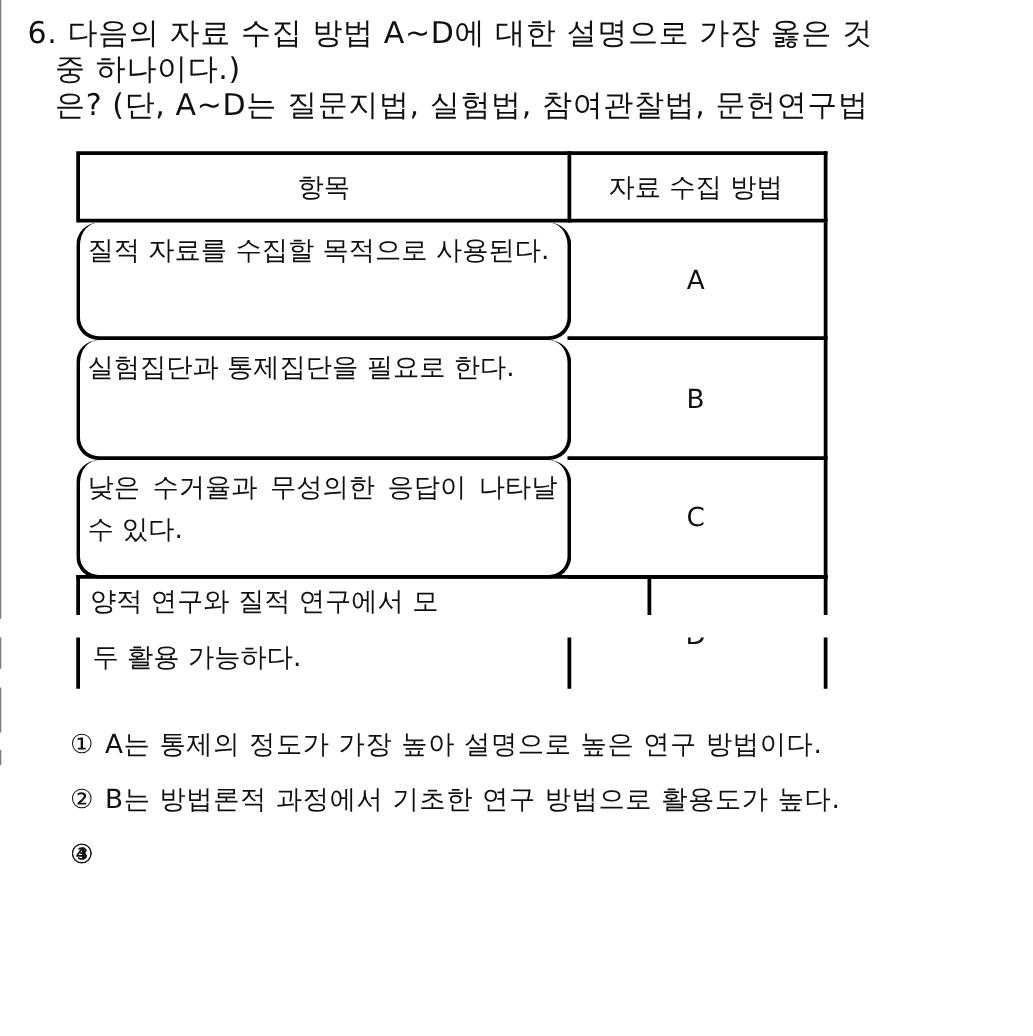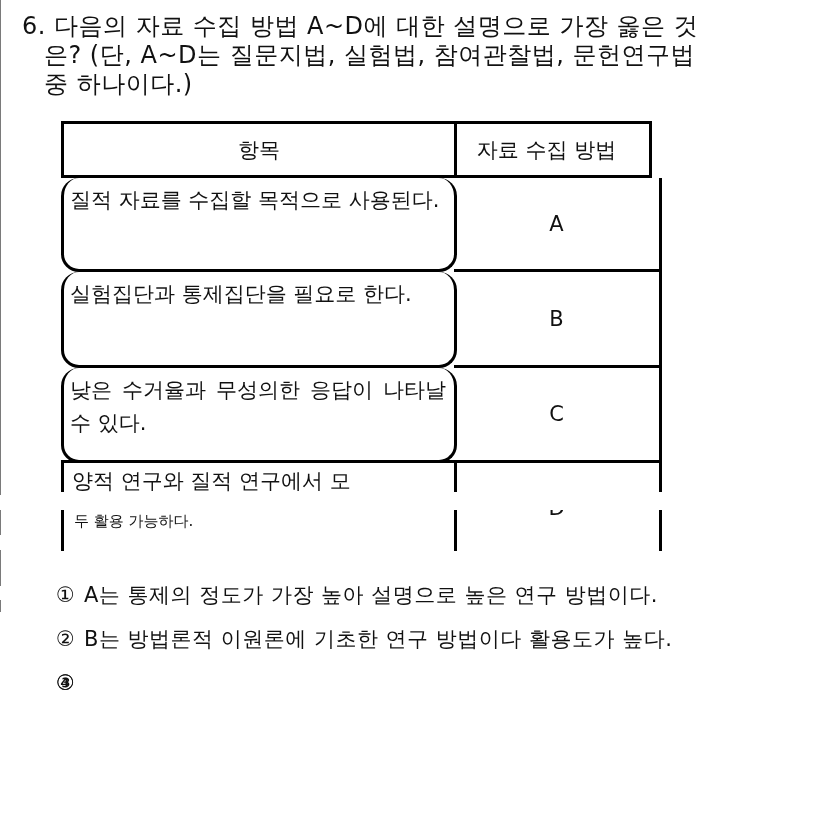--- a/index.html
+++ b/index.html
@@ -13,54 +13,54 @@
       position: absolute; left: 22px; top: 12px; width: 780px;
       font-size: 24px; line-height: 29px; letter-spacing: 0.5px;
     }
     .q-line { white-space: nowrap; }
     .q-indent { padding-left: 22px; }
 
     
     .tbl { position: absolute; left: 61px; top: 121px; width: 601px; }
     .cell { position: absolute; box-sizing: border-box; font-size: 21px; }
     .hdr-item { left: 0; top: 0; width: 396px; height: 57px; border: 3px solid #000; border-right: 3px solid #000; display:flex; align-items:center; justify-content:center; }
-    .hdr-method { left: 383px; top: 0; width: 208px; height: 57px; border: 3px solid #000; border-left: none; display:flex; align-items:center; justify-content:center; }
+    .hdr-method { left: 393px; top: 0; width: 208px; height: 57px; border: 3px solid #000; border-left: none; display:flex; align-items:center; justify-content:center; }
     .row-item {
       left: 0; width: 396px; border-left: 3px solid #000; border-right: 3px solid #000; border-bottom: 3px solid #000;
       padding: 6px 8px 0 6px; line-height: 33px; text-align: justify; text-align-last: left; border-radius: 18px;
     }
     .row-method {
       left: 393px; width: 208px; border-right: 3px solid #000; border-bottom: 3px solid #000;
       display:flex; align-items:center; justify-content:center;
     }
-    .d-bottom-item { position: absolute; left: 0; top: 389px; width: 396px; height: 41px; border-left: 3px solid #000; border-right: 3px solid #000; box-sizing: border-box; font-size: 15px; padding: 2px 0 0 10px; overflow: hidden; }
+    .d-bottom-item { position: absolute; left: 0; top: 389px; width: 396px; height: 41px; border-left: 3px solid #000; border-right: 3px solid #000; box-sizing: border-box; font-size: 21px; padding: 2px 0 0 10px; overflow: hidden; }
     .d-bottom-method { position: absolute; left: 393px; top: 389px; width: 208px; height: 41px; border-right: 3px solid #000; box-sizing: border-box; overflow: hidden; text-align: center; font-size: 21px; }
-    .d-top-item { position: absolute; left: 0; top: 342px; width: 396px; height: 32px; border-left: 3px solid #000; border-right: 3px solid #000; border-top: 3px solid #000; box-sizing: border-box; overflow: hidden; font-size: 21px; padding: 4px 0 0 8px; }
+    .d-top-item { position: absolute; left: 0; top: 342px; width: 460px; height: 32px; border-left: 3px solid #000; border-right: 3px solid #000; border-top: 3px solid #000; box-sizing: border-box; overflow: hidden; font-size: 21px; padding: 4px 0 0 8px; }
     .d-top-method { position: absolute; left: 393px; top: 342px; width: 208px; height: 32px; border-right: 3px solid #000; border-top: 3px solid #000; box-sizing: border-box; }
 
     
     .options { position: absolute; left: 58px; top: 580px; width: 760px; font-size: 21px; letter-spacing: 0.5px; }
     .opt { position: relative; padding-left: 26px; line-height: 30px; margin-bottom: 14px; }
     .opt-num { position: absolute; left: -2px; top: 0; }
   </style>
 </head>
 <body>
 
 <div class="left-rule" style="top:0;height:495px;"></div>
 <div class="left-rule" style="top:510px;height:25px;"></div>
 <div class="left-rule" style="top:550px;height:36px;"></div>
 <div class="left-rule" style="top:600px;height:12px;"></div>
 
 <div class="q-text">
   <div class="q-line">
     <span>6.</span>
     <span>다음의 자료 수집 방법 A~D에 대한 설명으로 가장 옳은 것</span>
   </div>
+  <div class="q-line q-indent">중 하나이다.)</div>
   <div class="q-line q-indent">은? (단, A~D는 질문지법, 실험법, 참여관찰법, 문헌연구법</div>
-  <div class="q-line q-indent">중 하나이다.)</div>
 </div>
 
 <div class="tbl">
   <div class="cell hdr-item">항목</div>
   <div class="cell hdr-method">자료 수집 방법</div>
 
   <div class="cell row-item" style="top:57px;height:94px;">질적 자료를 수집할 목적으로 사용된다.</div>
   <div class="cell row-method" style="top:57px;height:94px;">A</div>
 
   <div class="cell row-item" style="top:151px;height:96px;">실험집단과 통제집단을 필요로 한다.</div>
@@ -78,21 +78,21 @@
   </div>
 </div>
 
 <div class="options">
   <div class="opt">
     <span class="opt-num">①</span>
     <span>A는 통제의 정도가 가장 높아 설명으로 높은 연구 방법이다.</span>
   </div>
   <div class="opt">
     <span class="opt-num">②</span>
-    <span>B는 방법론적 이원론에 기초한 연구 방법이다 활용도가 높다.</span>
+    <span>B는 방법론적 과정에서 기초한 연구 방법으로 활용도가 높다.</span>
   </div>
   <div class="opt">
     <span class="opt-num">③</span>
   </div>
   <div class="opt">
     <span class="opt-num">④</span>
   </div>
 </div>
 
 </body></html>

